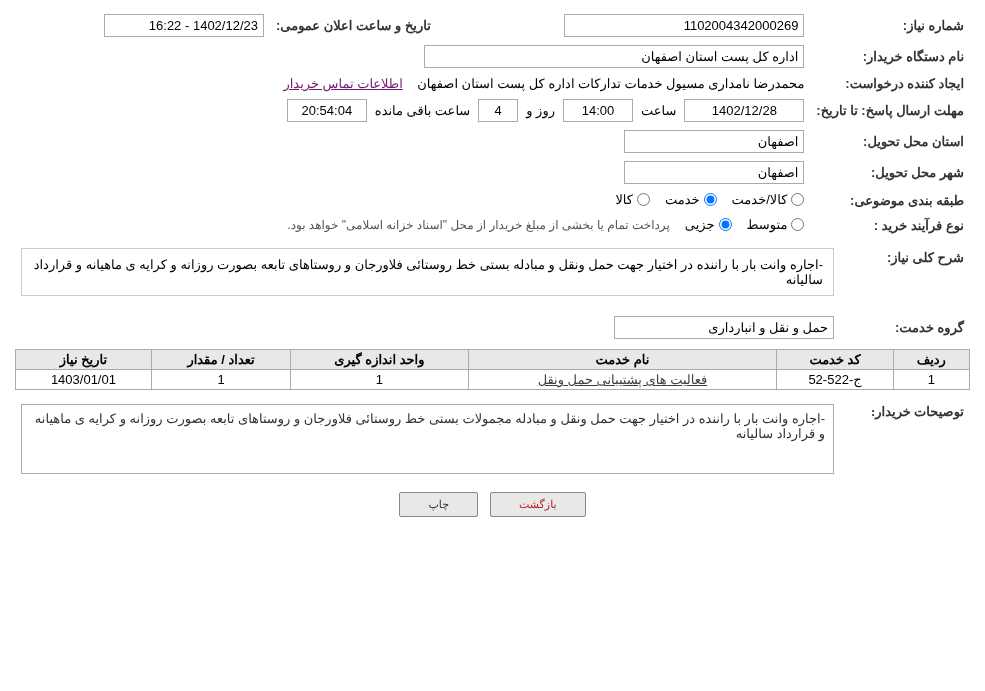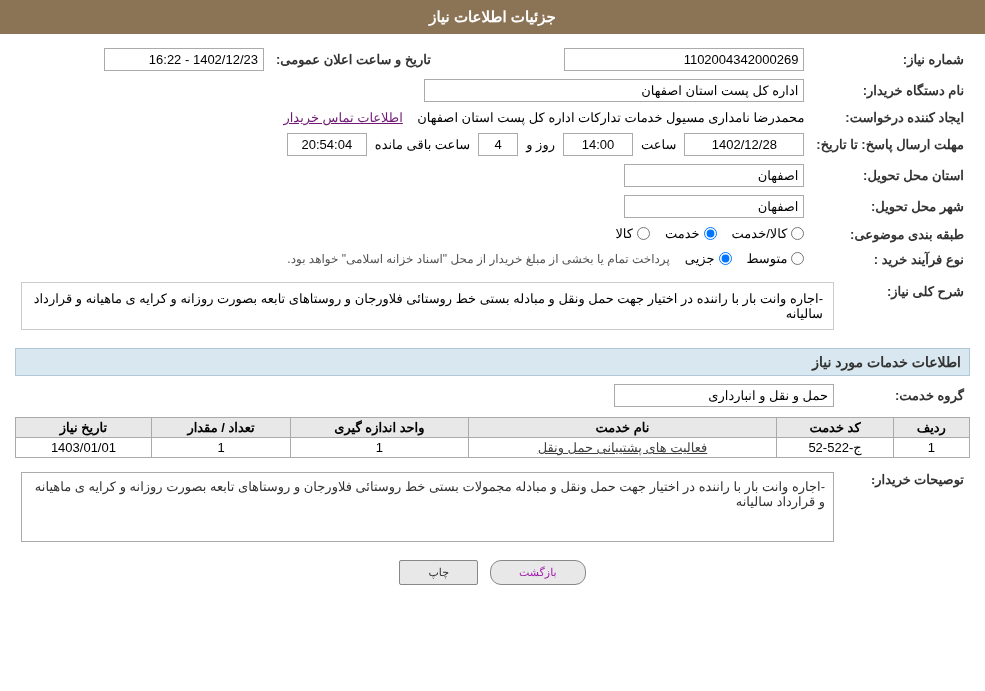--- a/index.html
+++ b/index.html
@@ -105,34 +105,31 @@
     }
     .btn {
       padding: 5px 28px;
       font-size: 11px;
       font-family: Tahoma, Arial, sans-serif;
       cursor: pointer;
       border: 1px solid #888;
       border-radius: 2px;
     }
     .btn-print { background: #e8e8e8; color: #333; }
-    .btn-back { background: #e8e8e8; color: #a21caf; border-radius: 11px; }
+    .btn-back { background: #e8e8e8; color: #b91c1c; }
     .bordered-section {
       border: 1px solid #ccc;
       padding: 8px 10px;
       margin-bottom: 6px;
     }
   </style>
 </head>
 <body>
 
 <div class="page-wrapper">
-  <div class="header-bar">
-    <span>جزئیات اطلاعات نیاز</span>
-  </div>
   <div class="main-content">
 
     <table class="info-table">
       <tbody>
           <tr>
         <td class="label-cell">شماره نیاز:</td>
         <td class="value-cell">
           <input class="input-field input-wide" type="text" value="1102004342000269" readonly="" style="">
         </td>
         <td class="label-cell" style="text-align:right;">تاریخ و ساعت اعلان عمومی:</td>
@@ -224,21 +221,20 @@
         <td class="label-cell" style="vertical-align:top; padding-top:6px;">شرح کلی نیاز:</td>
         <td>
           <div class="bordered-section">
             <span>-اجاره وانت بار با راننده در اختیار جهت حمل ونقل و مبادله بستی خط روستائی فلاورجان و روستاهای تابعه بصورت روزانه و کرایه ی ماهیانه و قرارداد سالیانه</span>
           </div>
         </td>
       </tr>
     </tbody>
       </table>
 
-    <div class="section-header">اطلاعات خدمات مورد نیاز</div>
 
     <table class="info-table">
       <tbody>
           <tr>
         <td class="label-cell">گروه خدمت:</td>
         <td>
           <input class="input-field" style="width: 220px;" type="text" value="حمل و نقل و انبارداری" readonly="">
         </td>
       </tr>
     </tbody>

